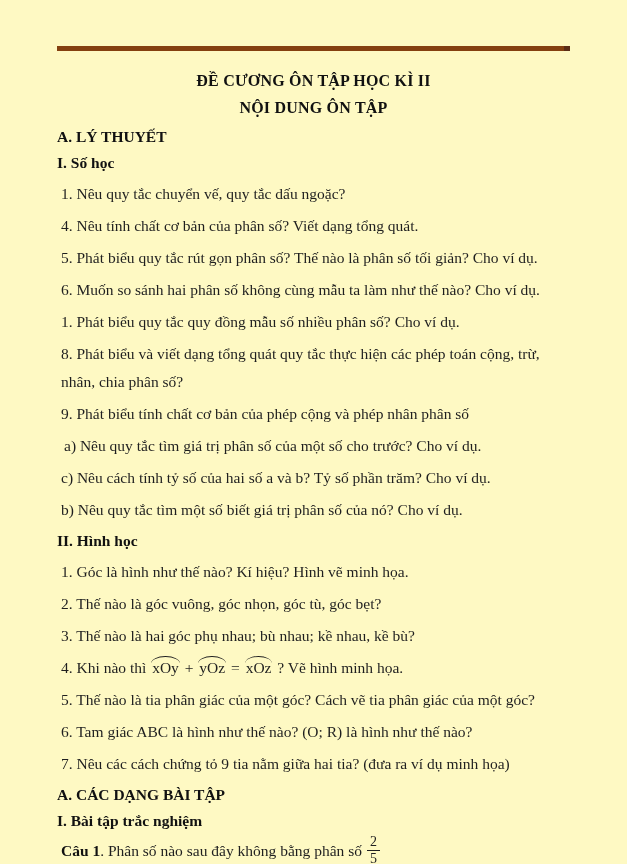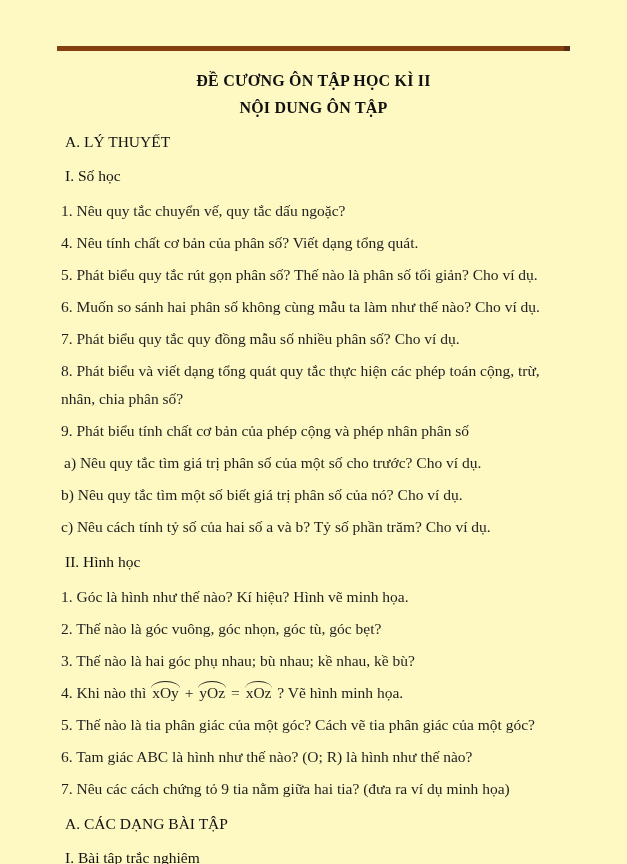--- a/index.html
+++ b/index.html
@@ -25,21 +25,21 @@
 
   .titles { margin: 67px 57px 0 57px; text-align: center; }
   .title {
     margin: 0; font-weight: bold; color: #111;
     font-size: 16px; line-height: 27px;
     letter-spacing: 0.2px;
   }
 
   .content { margin: 3px 50px 0 57px; }
   .h {
-    margin: 8px; font-weight: normal; color: #111;
+    margin: 0; font-weight: bold; color: #111;
     font-size: 15.5px; line-height: 26px;
   }
   .line {
     margin: 4px; font-size: 15.5px; line-height: 28px; color: #1f1f1f;
   }
   .indent-a { padding-left: 3px; }
 
   
   .overarc { position: relative; display: inline-block; padding: 4px 1px 0 1px; margin: 0 1px; line-height: 1; }
   .overarc::before {
@@ -73,26 +73,26 @@
 
   <div class="content">
 
     <p class="h">A. LÝ THUYẾT</p>
 
     <p class="h">I. Số học</p>
     <p class="line">1. Nêu quy tắc chuyển vế, quy tắc dấu ngoặc?</p>
     <p class="line">4. Nêu tính chất cơ bản của phân số? Viết dạng tổng quát.</p>
     <p class="line">5. Phát biểu quy tắc rút gọn phân số? Thế nào là phân số tối giản? Cho ví dụ.</p>
     <p class="line">6. Muốn so sánh hai phân số không cùng mẫu ta làm như thế nào? Cho ví dụ.</p>
-    <p class="line">7. Phát biểu quy tắc quy đồng mẫu số nhiều phân số? Cho ví dụ.</p>
+    <p class="line">1. Phát biểu quy tắc quy đồng mẫu số nhiều phân số? Cho ví dụ.</p>
     <p class="line">8. Phát biểu và viết dạng tổng quát quy tắc thực hiện các phép toán cộng, trừ, nhân, chia phân số?</p>
     <p class="line">9. Phát biểu tính chất cơ bản của phép cộng và phép nhân phân số</p>
     <p class="line indent-a">a) Nêu quy tắc tìm giá trị phân số của một số cho trước? Cho ví dụ.</p>
+    <p class="line">c) Nêu cách tính tỷ số của hai số a và b? Tỷ số phần trăm? Cho ví dụ.</p>
     <p class="line">b) Nêu quy tắc tìm một số biết giá trị phân số của nó? Cho ví dụ.</p>
-    <p class="line">c) Nêu cách tính tỷ số của hai số a và b? Tỷ số phần trăm? Cho ví dụ.</p>
 
     <p class="h">II. Hình học</p>
     <p class="line">1. Góc là hình như thế nào? Kí hiệu? Hình vẽ minh họa.</p>
     <p class="line">2. Thế nào là góc vuông, góc nhọn, góc tù, góc bẹt?</p>
     <p class="line">3. Thế nào là hai góc phụ nhau; bù nhau; kề nhau, kề bù?</p>
 
     <p class="line"><span>4. Khi nào thì </span><span class="overarc">xOy</span><span> + </span><span class="overarc">yOz</span><span> = </span><span class="overarc">xOz</span><span> ? Vẽ hình minh họa.</span></p>
 
     <p class="line">5. Thế nào là tia phân giác của một góc? Cách vẽ tia phân giác của một góc?</p>
     <p class="line">6. Tam giác ABC là hình như thế nào? (O; R) là hình như thế nào?</p>

